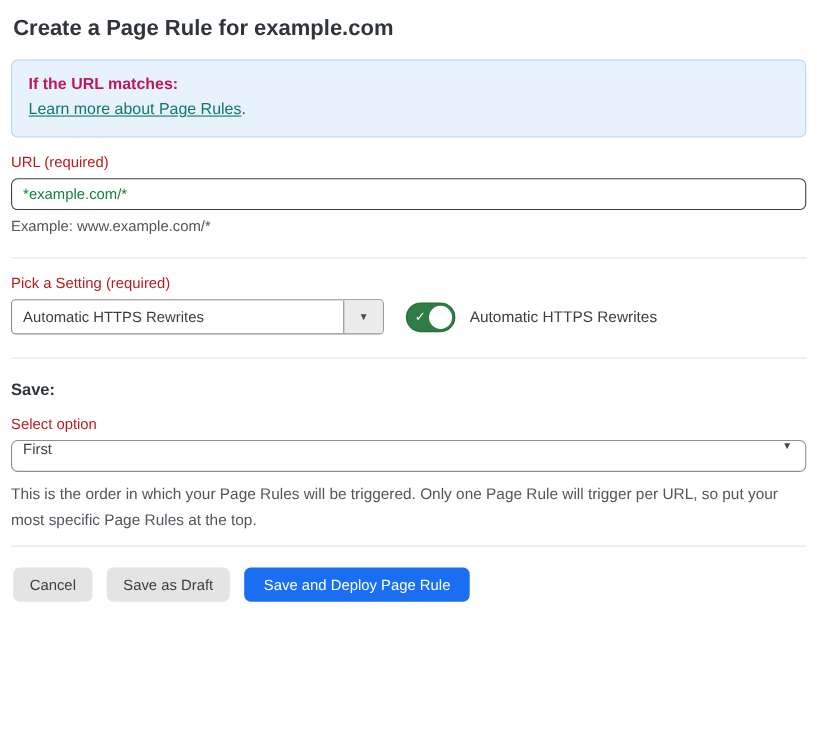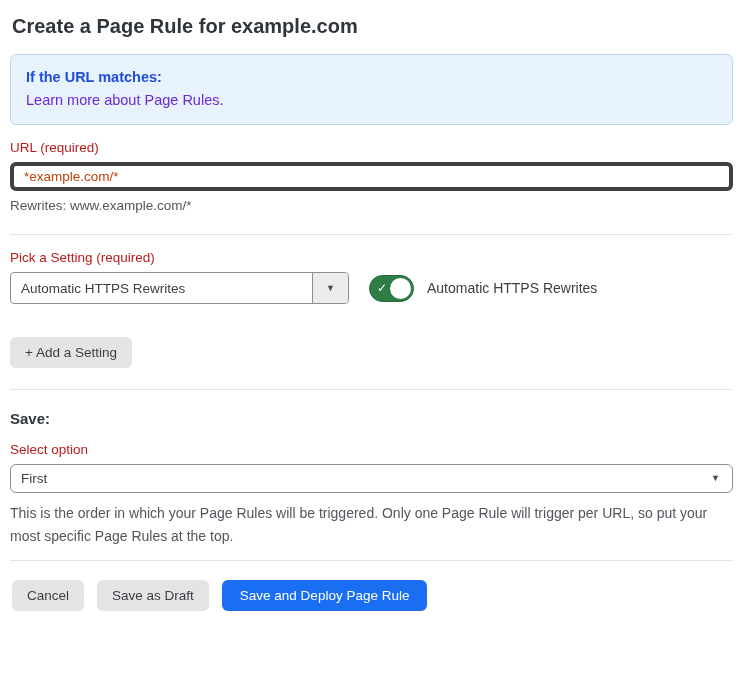--- a/index.html
+++ b/index.html
@@ -21,41 +21,41 @@
   
   .callout {
     background: #e8f2fc;
     border: 1px solid #b8d6f1;
     border-radius: 6px;
     padding: 11px 15px 12px 15px;
     font-size: 14.5px;
     line-height: 23px;
     color: #243e70;
   }
-  .callout-heading { font-weight: bold; color: #1d4ed8; }
+  .callout-heading { font-weight: bold; color: #be185d; }
   .callout a, .callout .link {
-    color: #6d28d9; cursor: pointer;
+    color: #0f766e; text-decoration: underline; cursor: pointer;
   }
 
   
   .field-label {
     font-size: 13.5px; color: #b91c1c;
     margin-top: 15px; margin-bottom: 7px;
   }
   .help-text {
     font-size: 13.5px; color: #52565c; margin-top: 7px;
   }
 
   
   .text-input {
     width: 723px; height: 29px;
-    border: 4px solid #404040; border-radius: 6px;
+    border: 1px solid #404040; border-radius: 6px;
     padding: 0 10px;
     font-family: "Liberation Sans", "DejaVu Sans", sans-serif;
-    font-size: 13.5px; color: #c2410c;
+    font-size: 13.5px; color: #15803d;
     background: #ffffff;
     outline: none;
   }
 
   .divider {
     border: none; border-top: 1px solid #e4e4e4;
     margin-top: 21px;
   }
 
   .section-heading {
@@ -108,21 +108,21 @@
     padding: 8px 15px; color: #3c4046; background: #e4e4e4;
   }
   .btn.primary { background: #1a6ef2; color: #ffffff; padding: 8px 18px; }
   .add-setting-btn { margin-top: 33px; }
 
   
   .wide-select {
     width: 723px; height: 29px;
     border: 1px solid #8f8f8f; border-radius: 6px;
     background: #ffffff; cursor: pointer;
-    display: flex; align-items: center; justify-content: space-between;
+    display: flex; justify-content: space-between;
     padding: 0 12px 0 10px;
     font-size: 13.5px; color: #3a3f45;
   }
 
   .order-help {
     font-size: 14px; line-height: 22.5px; color: #52565c;
     margin-top: 9px; max-width: 723px;
   }
 
   .footer-divider { margin-top: 13px; }
@@ -135,21 +135,21 @@
 
   <div class="page-title">Create a Page Rule for example.com</div>
 
   <div class="callout">
     <div class="callout-heading">If the URL matches:</div>
     <div><span class="link">Learn more about Page Rules</span><span>.</span></div>
   </div>
 
   <div class="field-label">URL (required)</div>
   <input class="text-input" type="text" value="*example.com/*" style="">
-  <div class="help-text">Rewrites: www.example.com/*</div>
+  <div class="help-text">Example: www.example.com/*</div>
 
   <hr class="divider">
 
 
   <div class="field-label">Pick a Setting (required)</div>
 
   <div class="setting-row">
     <div class="select-group">
       <div class="select-value">Automatic HTTPS Rewrites</div>
       <div class="select-button">
@@ -158,21 +158,20 @@
     </div>
     <div class="toggle-wrap">
       <div class="toggle">
         <span class="check">✓</span>
         <span class="knob"></span>
       </div>
       <div class="toggle-label">Automatic HTTPS Rewrites</div>
     </div>
   </div>
 
-  <button class="btn add-setting-btn">+ Add a Setting</button>
 
   <hr class="divider">
 
   <div class="section-heading">Save:</div>
 
   <div class="field-label">Select option</div>
 
   <div class="wide-select">
     <span>First</span>
     <span class="caret">▼</span>

